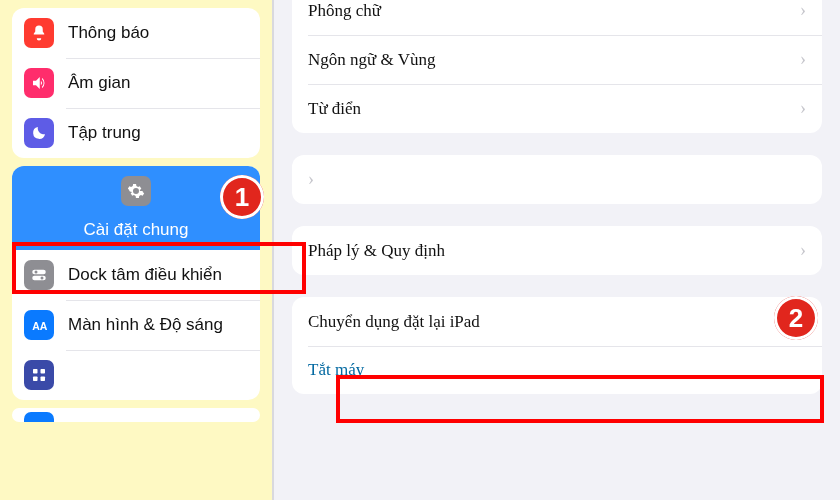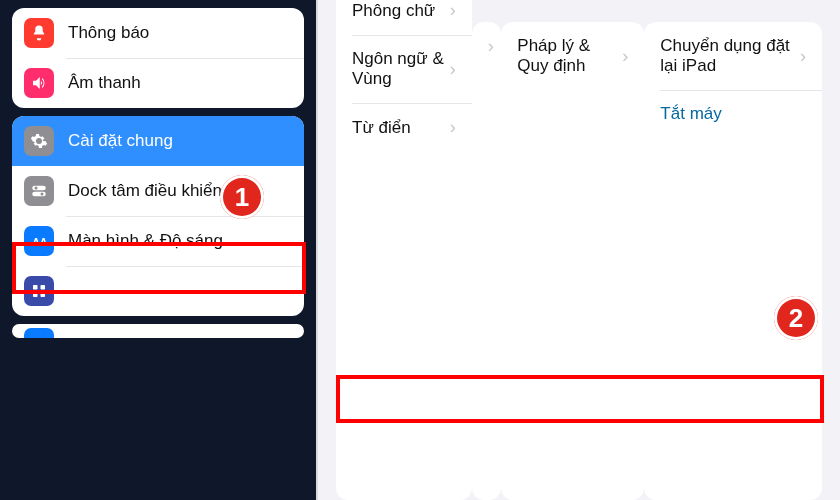--- a/index.html
+++ b/index.html
@@ -3,23 +3,23 @@
 <meta charset="utf-8">
 <style>
   * { box-sizing: border-box; margin: 0; padding: 0; }
   html, body { width: 840px; height: 500px; overflow: hidden; }
   body {
     font-family: -apple-system, "Helvetica Neue", Arial, sans-serif;
     background: #f2f2f7;
     display: flex;
   }
   .sidebar {
-    width: 316px;
+    width: 272px;
     height: 100%;
-    background: #0f172a;
+    background: #fef9c3;
     padding: 8px 12px;
     display: flex;
     flex-direction: column;
     gap: 8px;
   }
   .side-group {
     background: #fff;
     border-radius: 12px;
     overflow: hidden;
   }
@@ -35,40 +35,42 @@
   .side-item + .side-item::before {
     content: "";
     position: absolute;
     top: 0; left: 54px; right: 0;
     height: 1px;
     background: #e5e5ea;
   }
   .side-item.selected {
     background: #2f8fff;
     color: #fff;
+    flex-direction: column;
   }
   .side-item.selected + .side-item::before { display:none; }
   .side-icon {
     width: 30px; height: 30px;
     border-radius: 7px;
     display: flex; align-items: center; justify-content: center;
     flex: 0 0 30px;
   }
   .side-icon svg { width: 18px; height: 18px; }
   .divider-col {
     width: 2px;
     background: #d9d9de;
   }
   .detail {
     flex: 1;
     height: 100%;
     background: #f2f2f7;
     padding: 0 18px;
     display: flex;
-    flex-direction: row;
+    flex-direction: column;
+    font-family: Liberation Serif, serif;
   }
   .detail-group {
     background: #fff;
     border-radius: 12px;
     margin-top: 22px;
     overflow: hidden;
   }
   .detail-group.first { margin-top: -14px; border-top-left-radius: 0; border-top-right-radius: 0;}
   .detail-item {
     display: flex;
@@ -123,21 +125,29 @@
           </svg>
       </span>
       <span>Thông báo</span>
     </div>
     <div class="side-item">
       <span class="side-icon" style="background:#ff2d6c">
         <svg viewBox="0 0 24 24" fill="#fff">
             <path d="M4 9v6h4l5 5V4L8 9H4zm12 3a3 3 0 0 0-1.5-2.6v5.2A3 3 0 0 0 16 12zm0-7v2a7 7 0 0 1 0 10v2a9 9 0 0 0 0-14z"></path>
           </svg>
       </span>
-      <span>Âm thanh</span>
+      <span>Âm gian</span>
+    </div>
+    <div class="side-item">
+      <span class="side-icon" style="background:#5e5ce6">
+        <svg viewBox="0 0 24 24" fill="#fff">
+            <path d="M20 13.5A8 8 0 0 1 10.5 4a8 8 0 1 0 9.5 9.5z"></path>
+          </svg>
+      </span>
+      <span>Tập trung</span>
     </div>
   </div>
 
   <div class="side-group" style="position:relative">
     <div class="side-item selected">
       <span class="side-icon" style="background:#8e8e93">
         <svg viewBox="0 0 24 24" fill="#fff">
             <path d="M12 8a4 4 0 1 0 0 8 4 4 0 0 0 0-8zm9 4a8 8 0 0 1-.1 1.3l2 1.6-2 3.4-2.4-1a8 8 0 0 1-2.2 1.3l-.4 2.6h-4l-.4-2.6a8 8 0 0 1-2.2-1.3l-2.4 1-2-3.4 2-1.6A8 8 0 0 1 3 12a8 8 0 0 1 .1-1.3l-2-1.6 2-3.4 2.4 1a8 8 0 0 1 2.2-1.3L8.1 2.8h4l.4 2.6a8 8 0 0 1 2.2 1.3l2.4-1 2 3.4-2 1.6c.1.4.1.9.1 1.3z"></path>
           </svg>
       </span>

